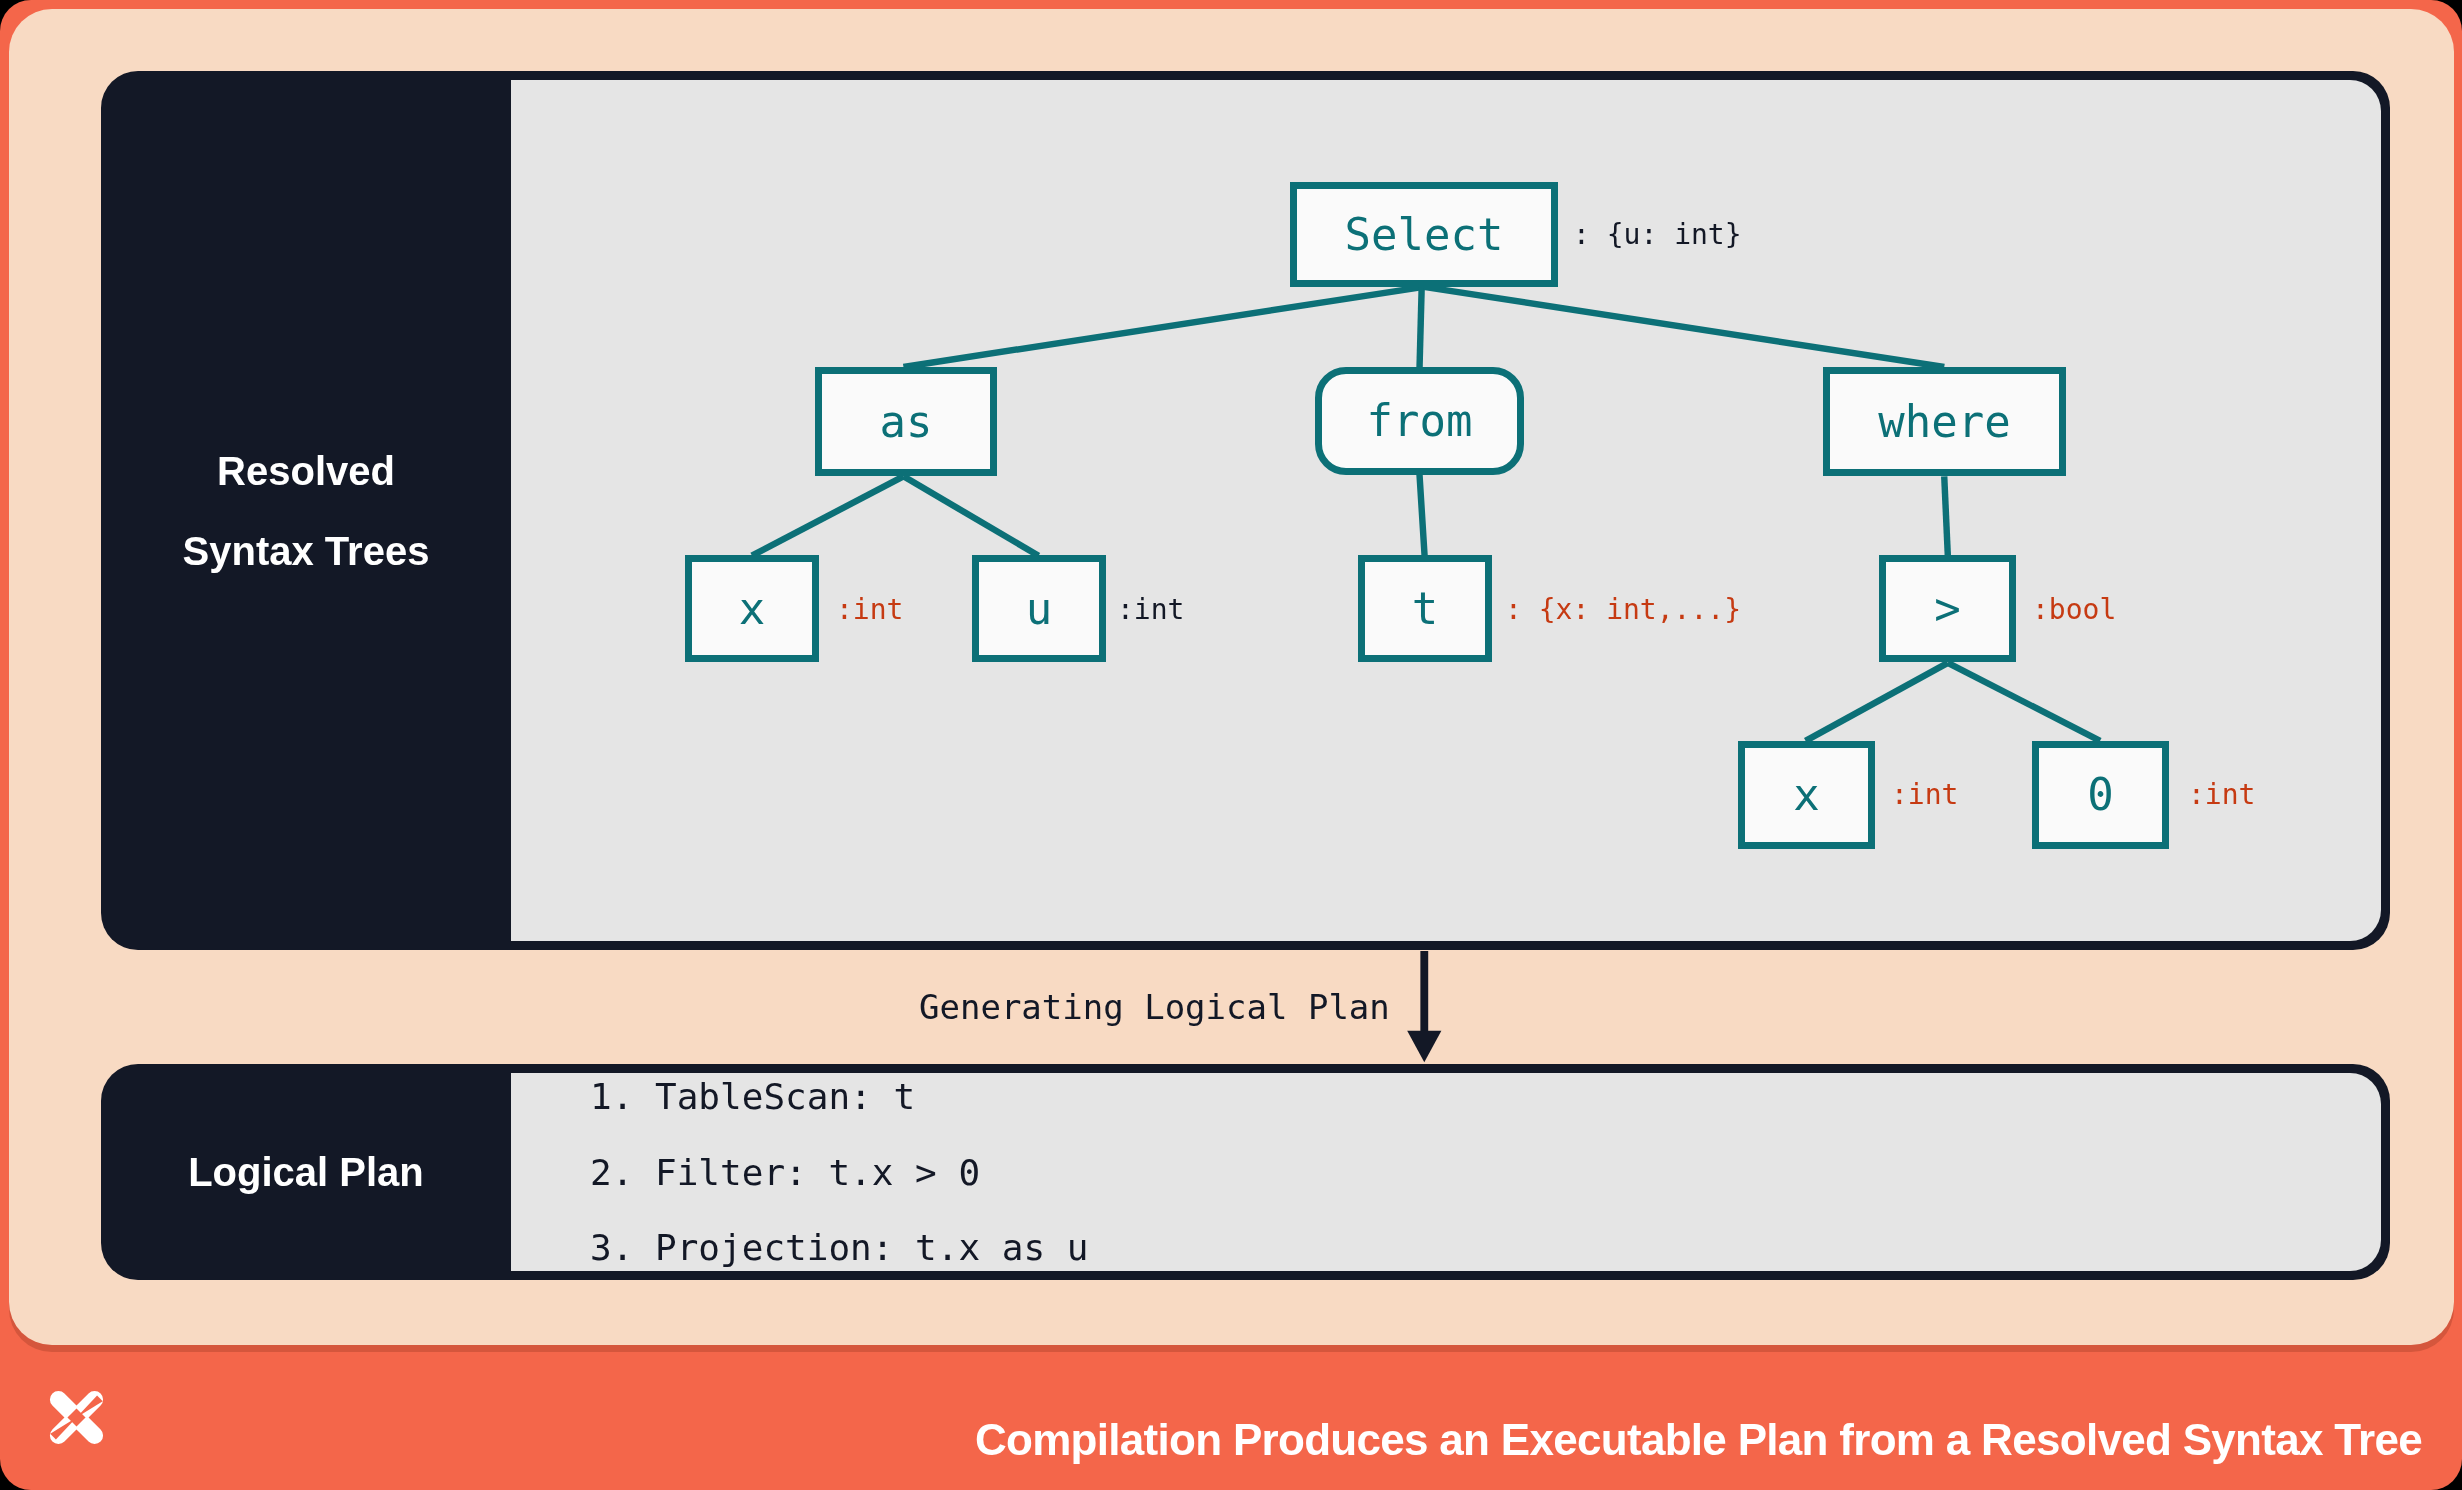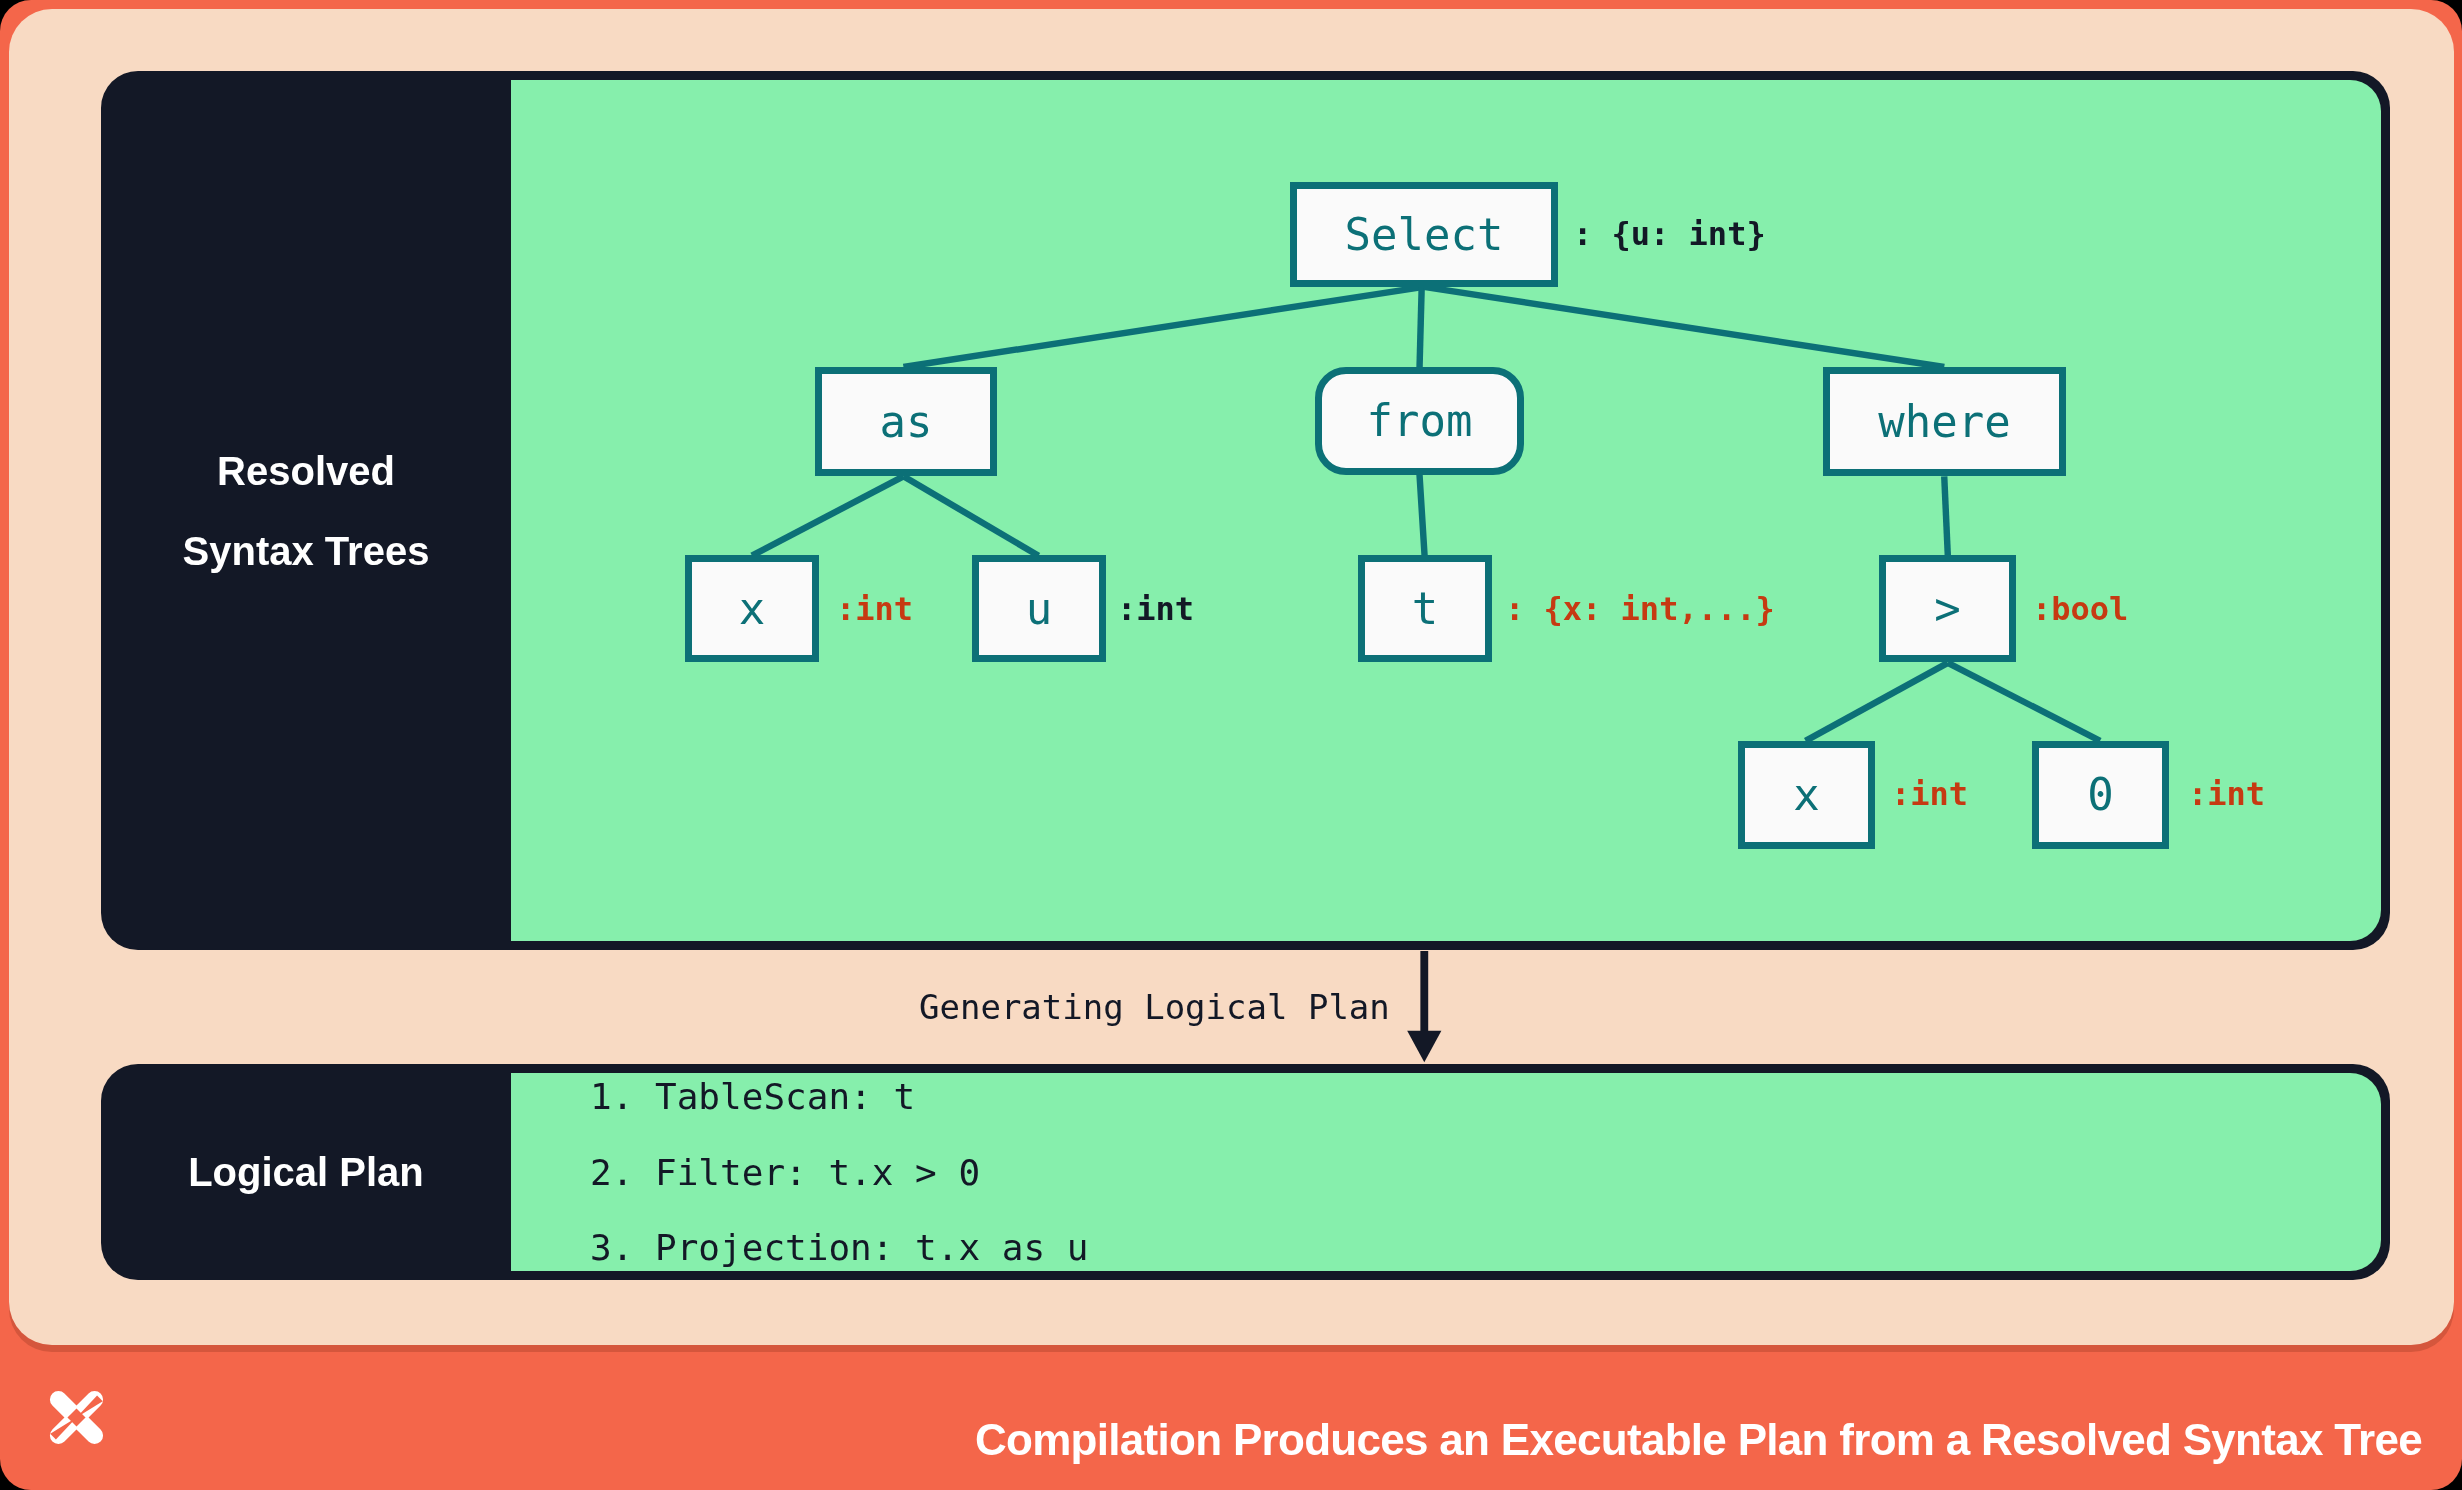--- a/index.html
+++ b/index.html
@@ -16,21 +16,21 @@
 
   
   .panel{ position:absolute; background:#131826; border-radius:37px; }
   .panel .sidebar{
     position:absolute; left:0; top:0; width:410px; height:100%;
     display:flex; flex-direction:column; justify-content:center; align-items:center;
     color:#FFFFFF; font-weight:bold; font-size:40px; line-height:80px; text-align:center;
   }
   .panel .content{
     position:absolute; left:410px; top:8.6px; right:8.6px; bottom:8.6px;
-    background:#86efac; border-radius:0 31px 31px 0;
+    background:#e5e5e5; border-radius:0 31px 31px 0;
   }
 
   .panel-rst{ left:101px; top:71px; width:2289px; height:879px; }
   .panel-lp { left:101px; top:1064px; width:2289px; height:216px; }
 
   
   .edges{ position:absolute; left:0; top:0; }
   .node{
     position:absolute; box-sizing:border-box;
     border:7.1px solid #0C7077; background:#FAFAFA;
@@ -43,21 +43,21 @@
   .n-where { left:1312px; top:287px; width:243px; height:109px; }
   .n-x1    { left:174px;  top:475px; width:134px; height:107px; }
   .n-u     { left:461px;  top:475px; width:134px; height:107px; }
   .n-t     { left:847px; top:475px; width:134px; height:107px; }
   .n-gt    { left:1368px; top:475px; width:137px; height:107px; }
   .n-x2    { left:1227px; top:661px; width:137px; height:108px; }
   .n-zero  { left:1521px; top:661px; width:137px; height:108px; }
 
   .ann{
     position:absolute; transform:translateY(-50%);
-    font-family:"DejaVu Sans Mono", monospace; font-weight:bold; font-size:32px;
+    font-family:"DejaVu Sans Mono", monospace; font-weight:normal; font-size:28px;
     white-space:nowrap;
   }
   .ann.dark{ color:#131826; }
   .ann.red { color:#C63A12; }
   .a-select{ left:1062px; top:154px; }
   .a-x1    { left:325px;  top:529px; }
   .a-u     { left:606px;  top:529px; }
   .a-t     { left:994px; top:529px; }
   .a-gt    { left:1521px; top:529px; }
   .a-x2    { left:1380px; top:714px; }

